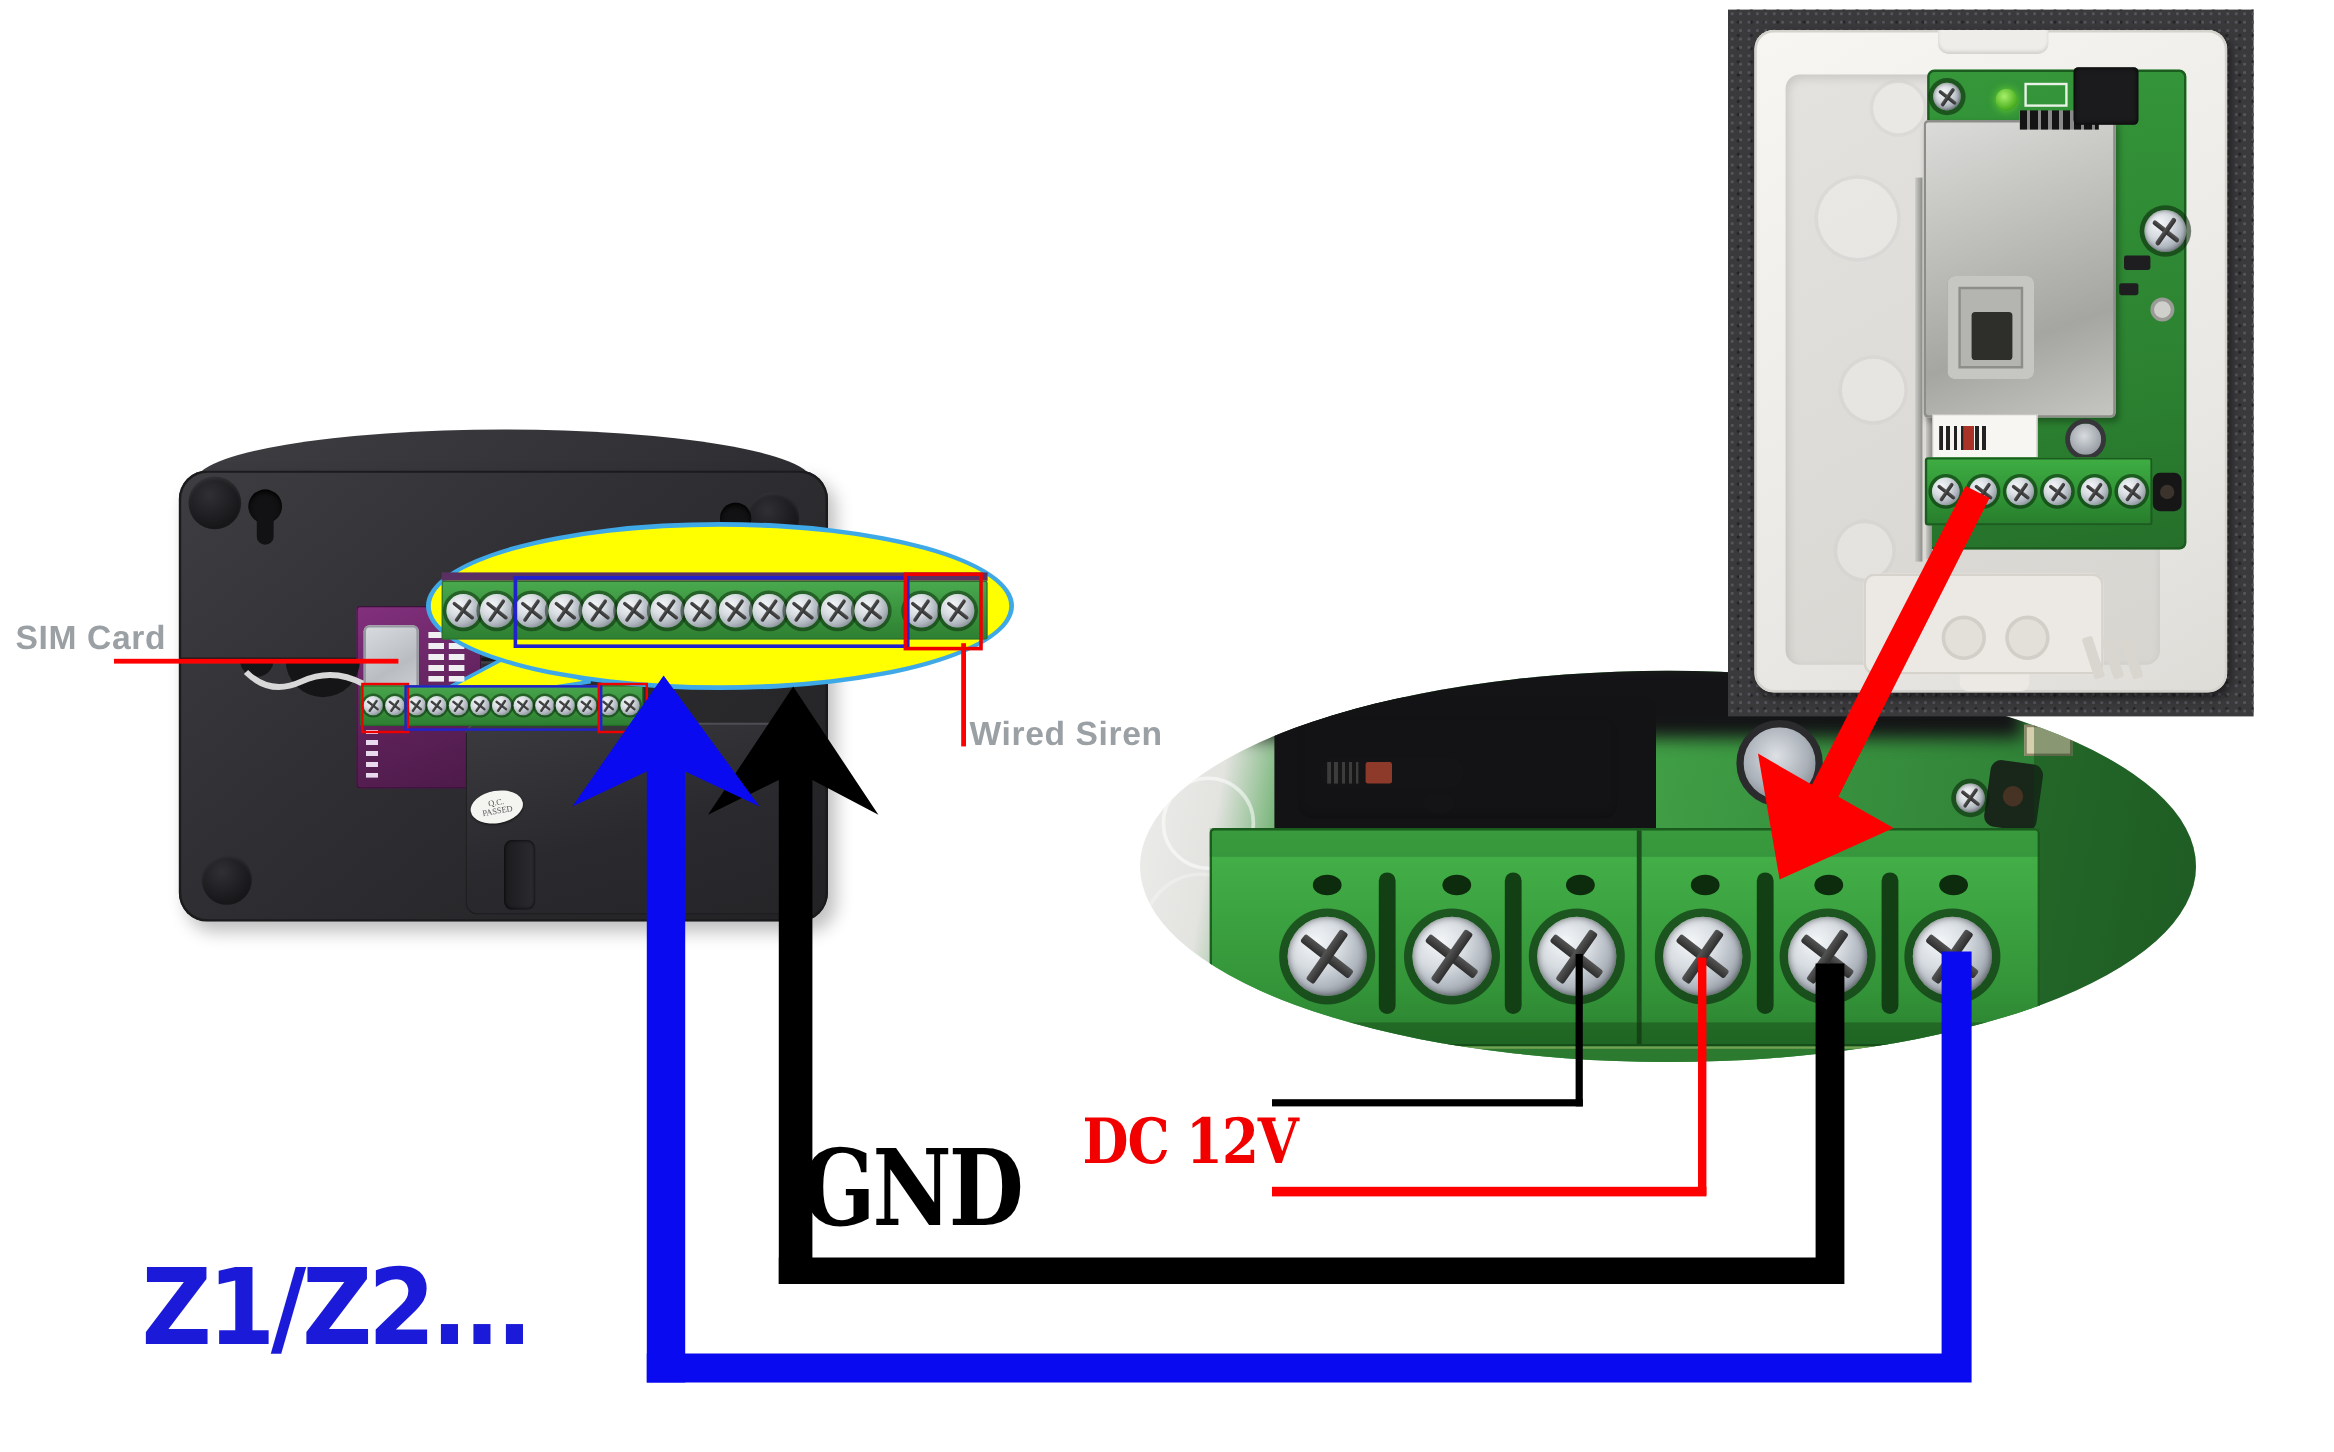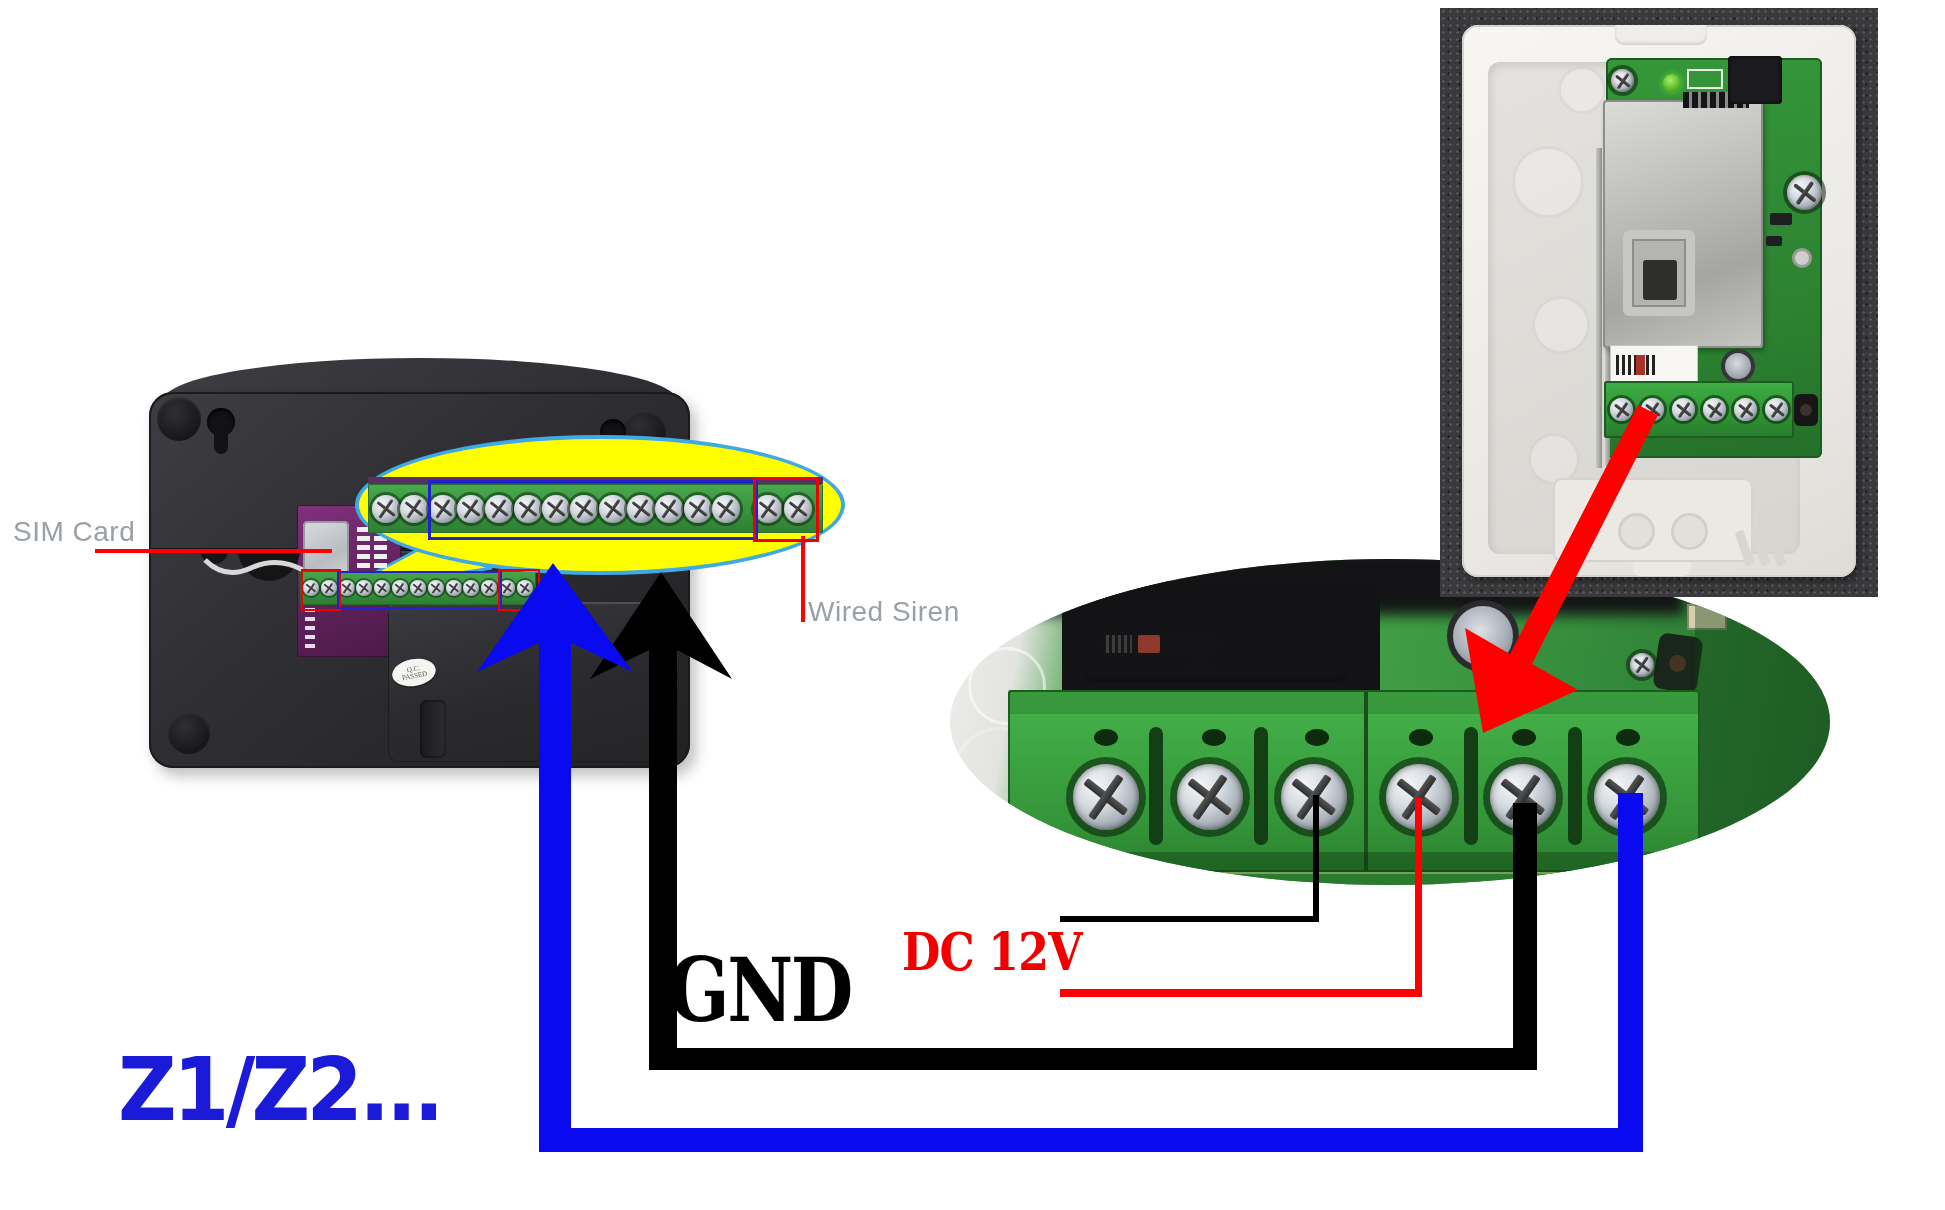--- a/index.html
+++ b/index.html
@@ -151,21 +151,21 @@
   .sn-c2{left:231px;top:505px;width:37px;height:37px;border-radius:50%;background:#e3e0da;border:3px solid #d2cfc9;box-sizing:border-box;}
   .sn-vent{left:300px;top:522px;width:54px;height:40px;display:flex;gap:7px;}
   .sn-vent i{display:block;width:9px;height:36px;background:#d9d6d0;transform:rotate(-18deg);border-radius:2px;}
   .sn-tabb{left:193px;top:554px;width:58px;height:14px;background:#ece9e4;border-radius:0 0 7px 7px;}
 
   
   .svg-under{left:0;top:0;z-index:3;pointer-events:none;}
   .svg-over{left:0;top:0;z-index:6;pointer-events:none;}
 
   
-  .lbl-gray{color:#9aa0a4;font-size:28px;z-index:7;letter-spacing:.5px;}
+  .lbl-gray{color:#9aa0a4;font-size:28px;z-index:7;letter-spacing:.5px;font-weight:bold;}
   .lbl-gnd{left:668px;top:946px;font-family:"DejaVu Serif",serif;font-weight:bold;font-size:88px;
     color:#000;transform:scaleX(.82);transform-origin:left top;letter-spacing:-3px;z-index:7;line-height:1;}
   .lbl-dc{left:902px;top:926px;font-family:"DejaVu Serif",serif;font-weight:bold;font-size:52px;
     color:#f20000;transform:scaleX(.85);transform-origin:left top;letter-spacing:-1px;z-index:7;line-height:1;}
   .lbl-zone{left:118px;top:1046px;font-family:"DejaVu Sans",sans-serif;font-weight:bold;font-size:88px;
     color:#1a1ad8;transform:scaleX(.92);transform-origin:left top;letter-spacing:-4px;z-index:7;line-height:1;}
 </style>
 </head>
 <body>
 

